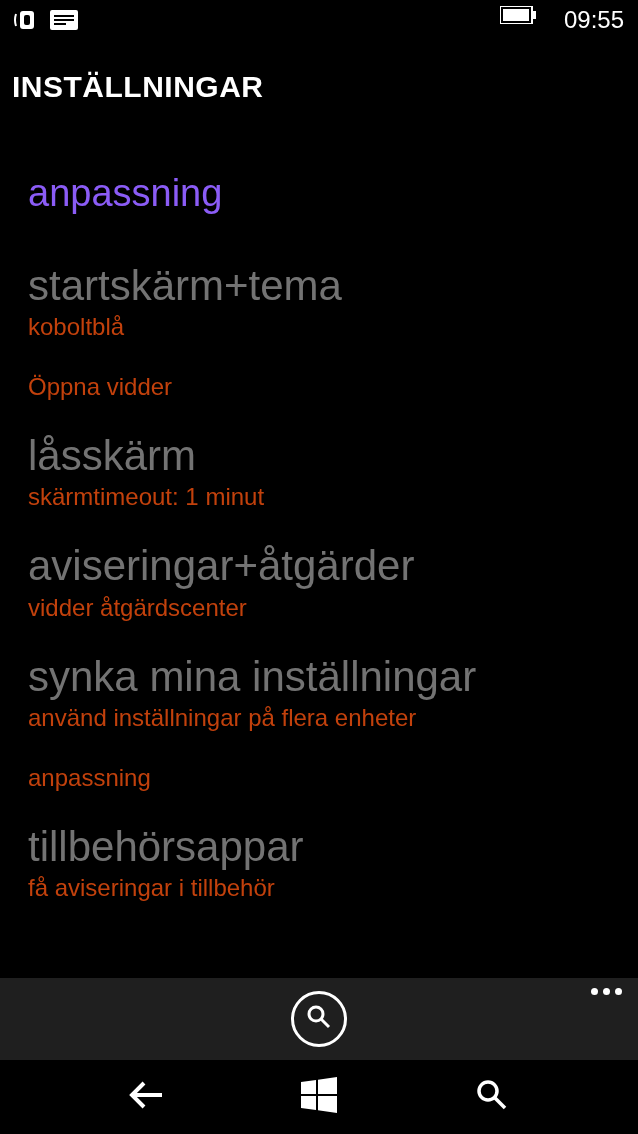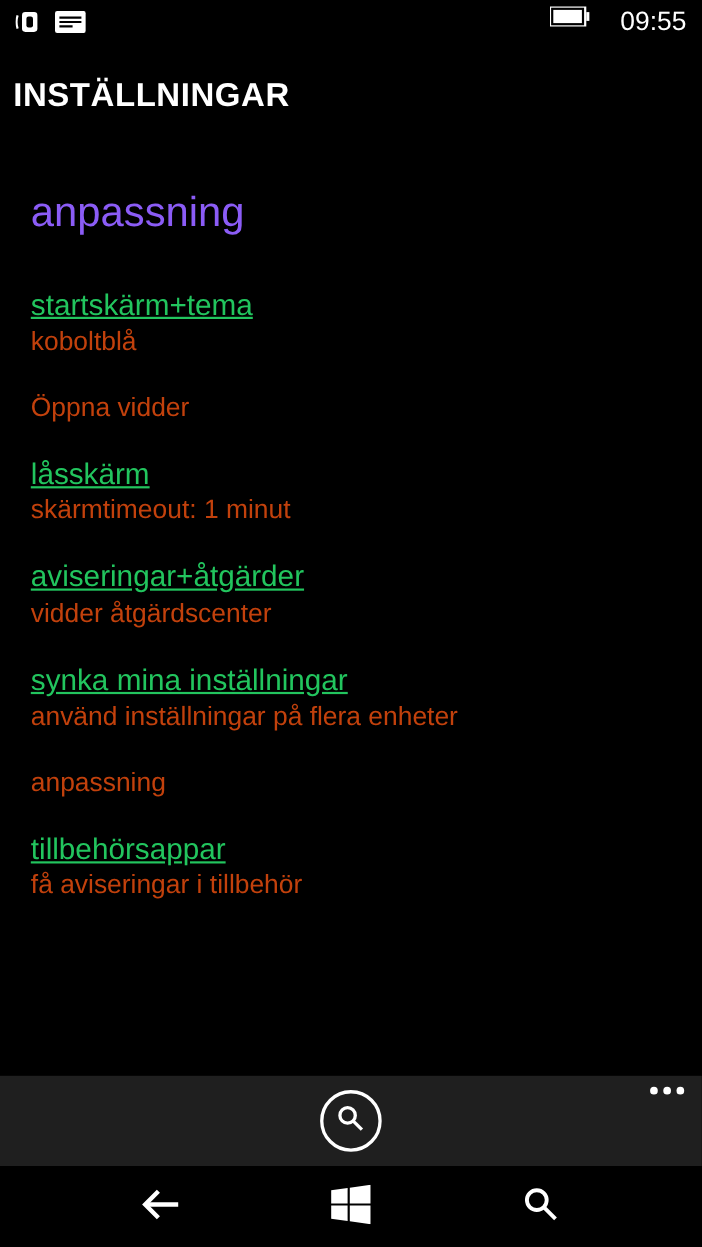--- a/index.html
+++ b/index.html
@@ -51,25 +51,24 @@
       padding: 68px 28px 0 28px;
       font-weight: 300;
     }
     .list {
       padding: 48px 28px 0 28px;
     }
     .item {
       margin-bottom: 32px;
     }
     .item-title {
-      font-size: 27px;
+      font-size: 42px;
       line-height: 1.1;
       font-weight: 300;
-      color: #22c55e;
-      text-decoration: underline;
+      color: #737373;
     }
     .item-sub {
       font-size: 24px;
       color: #c2410c;
       margin-top: 4px;
       font-weight: 400;
     }
     .app-bar {
       position: absolute;
       bottom: 74px;

